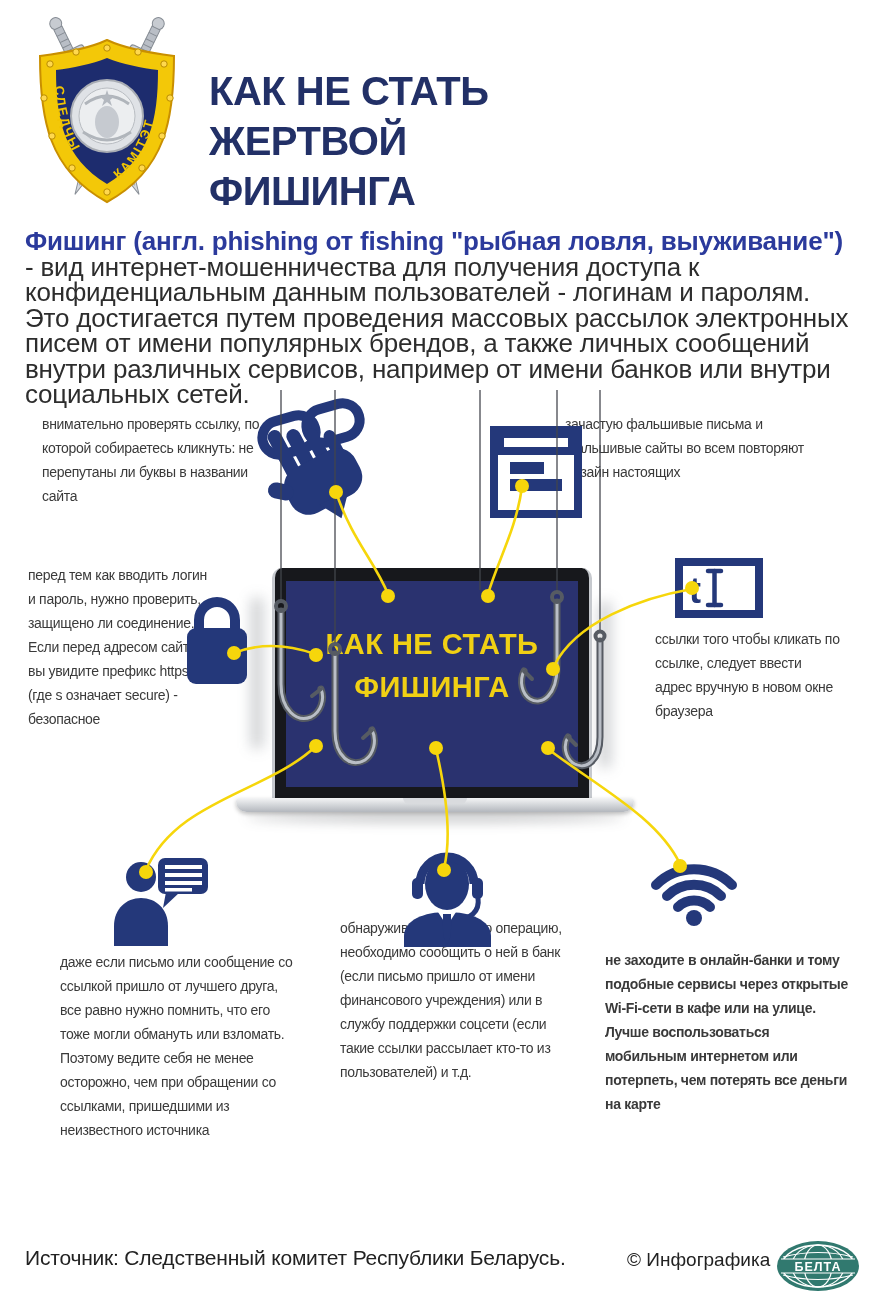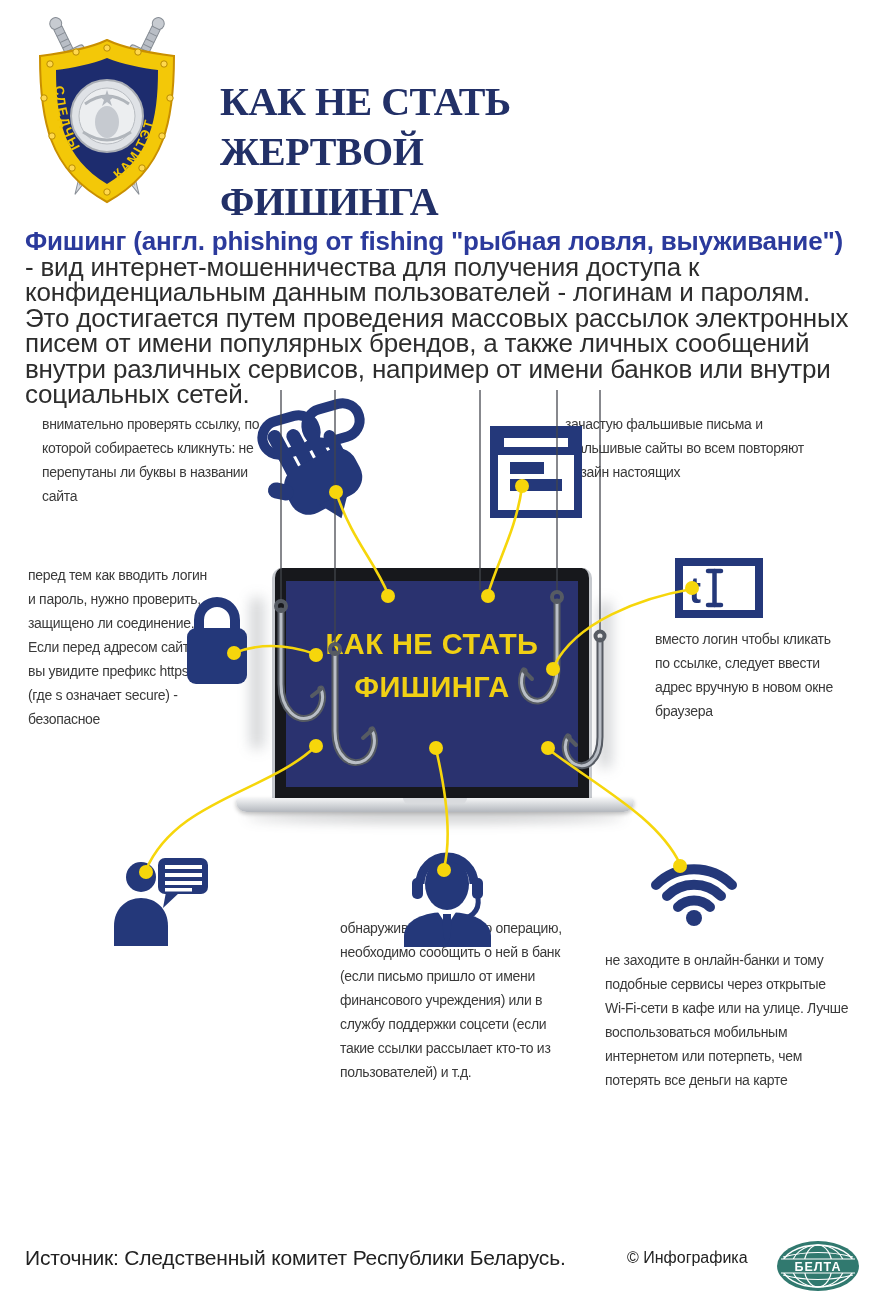--- a/index.html
+++ b/index.html
@@ -18,21 +18,21 @@
   .intro-lead{color:#2b3a9c;font-weight:bold;}
 
   
   .tip{color:#3a3a3a;font-size:14px;line-height:24px;letter-spacing:-0.3px;z-index:3;}
   .tip-check-link{left:42px;top:412px;width:228px;}
   .tip-fake-design{left:565px;top:412px;width:242px;}
   .tip-https{left:28px;top:563px;width:182px;}
   .tip-type-address{left:655px;top:627px;width:186px;}
   .tip-friend{left:60px;top:950px;width:234px;}
   .tip-report{left:340px;top:916px;width:222px;}
-  .tip-wifi{left:605px;top:948px;width:244px;}
+  .tip-wifi{left:605px;top:948px;width:244px;font-weight:bold;}
 
   
   .laptop-screen{left:272px;top:568px;width:320px;height:232px;background:#17181c;
         border-left:3px solid #c6c9ce;border-right:3px solid #c6c9ce;
         border-radius:10px 10px 0 0;box-sizing:border-box;z-index:2;}
   .laptop-display{position:absolute;left:11px;top:13px;right:11px;bottom:13px;background:#2a326f;}
   .screen-title{margin-top:42px;text-align:center;color:#f0d014;font-weight:bold;
         font-size:29px;line-height:43px;letter-spacing:0.5px;}
   .screen-title span{display:block;}
   .laptop-base{left:236px;top:798px;width:398px;height:14px;z-index:2;
@@ -57,21 +57,21 @@
   
   .overlay{left:0;top:0;width:870px;height:1303px;z-index:6;pointer-events:none;}
   .string{stroke:#43464c;stroke-width:1.5;opacity:.85;}
   .hook-dark{fill:none;stroke:#565b63;stroke-width:7;stroke-linecap:round;}
   .hook-light{fill:none;stroke:#b9bec6;stroke-width:3;stroke-linecap:round;}
   .ylink{fill:none;stroke:#f6d60b;stroke-width:2.6;}
   .ydot{fill:#f6d60b;}
 
   
   .footer-source{left:25px;top:1246px;font-size:21px;color:#222;letter-spacing:-0.2px;}
-  .footer-copy{left:627px;top:1249px;font-size:16px;color:#222;}
+  .footer-copy{left:627px;top:1249px;font-size:19px;color:#222;}
   .belta{left:776px;top:1240px;width:84px;height:52px;}
 </style>
 </head>
 <body>
 
 <div class="page">
 
   <svg class="abs emblem" viewBox="0 0 190 210">
     <defs>
       <g id="sword">
@@ -114,21 +114,21 @@
     <path id="ribL" d="M42,68 C44,118 56,152 88,176" fill="none"></path>
     <path id="ribR" d="M100,178 C134,155 146,118 148,66" fill="none"></path>
     <text font-size="13" font-weight="bold" fill="#f2c500" letter-spacing="2">
       <textPath href="#ribL" startOffset="10%">СЛЕДЧЫ</textPath>
     </text>
     <text font-size="13" font-weight="bold" fill="#f2c500" letter-spacing="2">
       <textPath href="#ribR" startOffset="6%">КАМІТЭТ</textPath>
     </text>
   </svg>
 
-  <h1 class="abs title" style="margin:15px;font-family:Liberation Serif, serif;">
+  <h1 class="abs title" style="margin:4px;">
     <span>КАК НЕ СТАТЬ ЖЕРТВОЙ</span><br>
     <span>ФИШИНГА</span>
   </h1>
 
   <p class="abs intro" style="margin:0;">
     <span class="intro-lead">Фишинг (англ. phishing от fishing "рыбная ловля, выуживание")</span><span> - вид интернет-мошенничества для получения доступа к конфиденциальным данным пользователей - логинам и паролям. Это достигается путем проведения массовых рассылок электронных писем от имени популярных брендов, а также личных сообщений внутри различных сервисов, например от имени банков или внутри социальных сетей.</span>
   </p>
 
   <div class="abs smudge" style="left:252px;top:598px;width:10px;height:150px;"></div>
   <div class="abs smudge" style="left:600px;top:602px;width:10px;height:165px;"></div>
@@ -216,21 +216,22 @@
       <path d="M38,52 A23,23 0 0 1 70,52"></path>
       <path d="M27,41 A38,38 0 0 1 81,41"></path>
       <path d="M16,30 A54,54 0 0 1 92,30"></path>
     </g>
     <circle cx="54" cy="63" r="8" fill="#24387a"></circle>
   </svg>
 
   <div class="abs tip tip-check-link">внимательно проверять ссылку, по которой собираетесь кликнуть: не перепутаны ли буквы в названии сайта</div>
   <div class="abs tip tip-fake-design">зачастую фальшивые письма и фальшивые сайты во всем повторяют дизайн настоящих</div>
   <div class="abs tip tip-https">перед тем как вводить логин и пароль, нужно проверить, защищено ли соединение. Если перед адресом сайта вы увидите префикс https (где s означает secure) - безопасное</div>
-  <div class="abs tip tip-type-address">вместо логин чтобы кликать по ссылке, следует ввести адрес вручную в новом окне браузера</div>
+  <div class="abs tip tip-type-address">ссылки того чтобы кликать по ссылке, следует ввести адрес вручную в новом окне браузера</div>
+  <div class="abs tip tip-friend">даже если письмо или сообщение со ссылкой пришло от лучшего друга, все равно нужно помнить, что его тоже могли обмануть или взломать. Поэтому ведите себя не менее осторожно, чем при обращении со ссылками, пришедшими из неизвестного источника</div>
   <div class="abs tip tip-report">обнаружив фишинговую операцию, необходимо сообщить о ней в банк (если письмо пришло от имени финансового учреждения) или в службу поддержки соцсети (если такие ссылки рассылает кто-то из пользователей) и т.д.</div>
   <div class="abs tip tip-wifi">не заходите в онлайн-банки и тому подобные сервисы через открытые Wi-Fi-сети в кафе или на улице. Лучше воспользоваться мобильным интернетом или потерпеть, чем потерять все деньги на карте</div>
 
   <svg class="abs overlay" viewBox="0 0 870 1303">
 
     <g>
       <line class="string" x1="281" y1="390" x2="281" y2="602"></line>
       <line class="string" x1="335" y1="390" x2="335" y2="645"></line>
       <line class="string" x1="480" y1="390" x2="480" y2="590"></line>
       <line class="string" x1="557" y1="390" x2="557" y2="593"></line>

